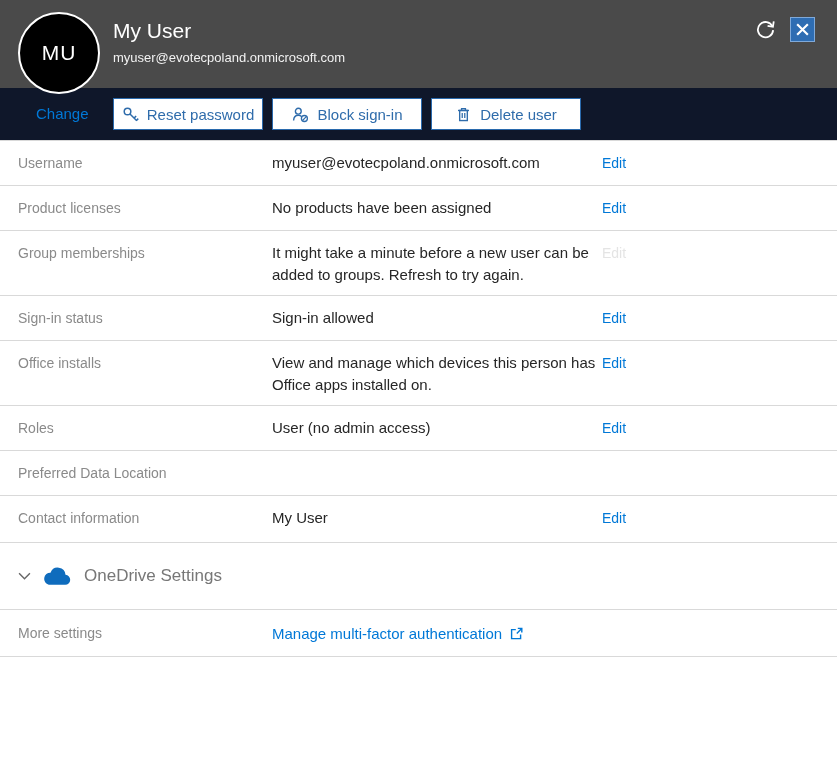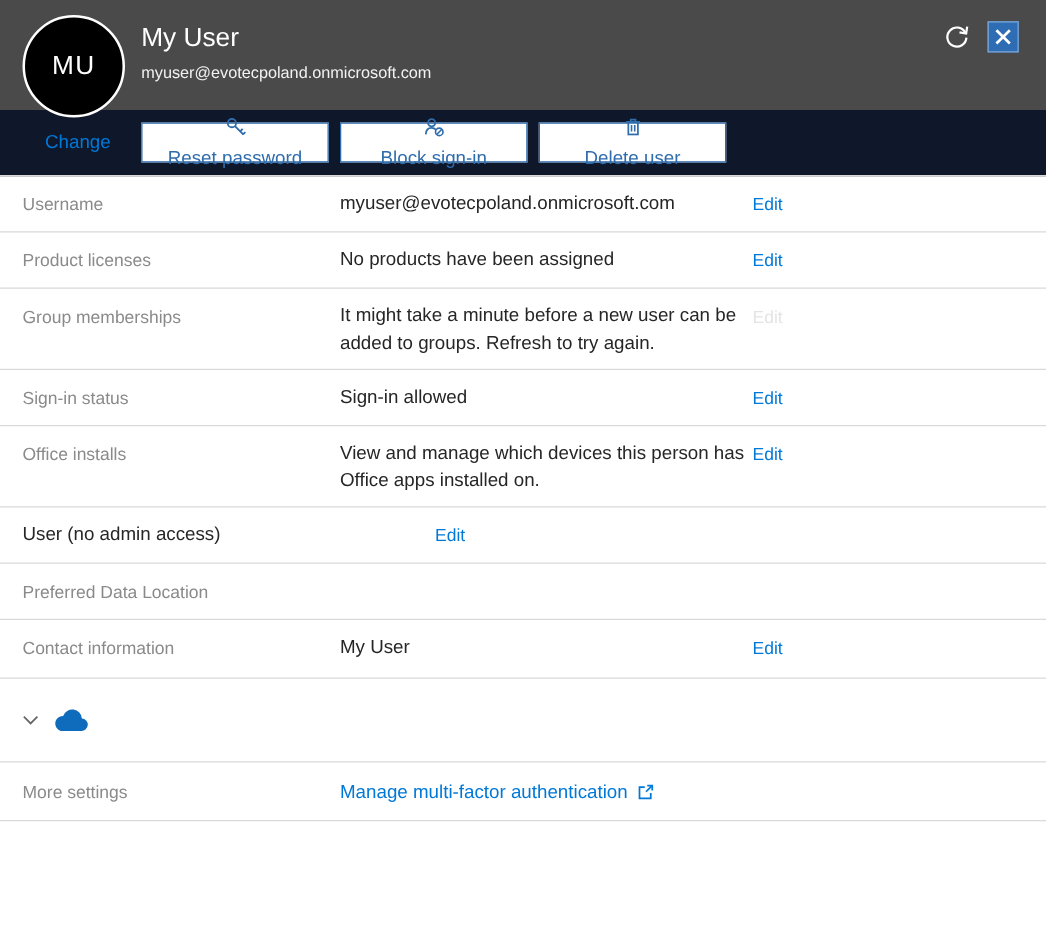--- a/index.html
+++ b/index.html
@@ -17,21 +17,21 @@
   .header-actions{position:absolute;right:22px;top:17px;display:flex;align-items:center;gap:13px;}
   .icon-btn{background:transparent;border:none;padding:0;margin:0;cursor:pointer;display:flex;align-items:center;justify-content:center;}
   .close-btn{width:25px;height:25px;background:#2e6db3;border:1px solid #7fa9d9;box-sizing:border-box;}
 
   
   .toolbar{position:relative;height:53px;border-bottom:1px solid #d9d9d9;box-sizing:border-box;background:#0f172a;}
   .change-link{position:absolute;left:36px;top:17px;color:#0078d7;font-size:15px;text-decoration:none;cursor:pointer;}
   .btn-row{position:absolute;left:113px;top:10px;display:flex;gap:9px;}
   .o-btn{width:150px;height:32px;background:#ffffff;border:1px solid #2a6aad;color:#2f6cab;
          font-size:15px;font-family:inherit;display:flex;align-items:center;justify-content:center;gap:8px;
-         box-sizing:border-box;cursor:pointer;padding:0;flex-direction:column;}
+         box-sizing:border-box;cursor:pointer;padding:0;}
   .o-btn svg{flex:none;}
 
   
   .row{display:flex;align-items:flex-start;padding:11px 18px 0 18px;border-bottom:1px solid #d9d9d9;box-sizing:border-box;}
   .row-label{width:254px;flex:none;color:#8a8a8a;font-size:14px;line-height:22px;}
   .row-value{width:330px;flex:none;color:#262626;font-size:15px;line-height:22px;}
   .row-edit{color:#0078d7;font-size:14px;line-height:22px;text-decoration:none;cursor:pointer;}
   .row-edit.disabled{color:#e4e4e4;cursor:default;}
   .h45{height:45px;} .h47{height:47px;} .h65{height:65px;}
 
@@ -139,20 +139,21 @@
     <a class="row-edit">Edit</a>
   </div>
 
   <div class="row h65">
     <div class="row-label">Office installs</div>
     <div class="row-value">View and manage which devices this person has Office apps installed on.</div>
     <a class="row-edit">Edit</a>
   </div>
 
   <div class="row h45">
+    <div class="row-label">Roles</div>
     <div class="row-value">User (no admin access)</div>
     <a class="row-edit">Edit</a>
   </div>
 
   <div class="row h45">
     <div class="row-label">Preferred Data Location</div>
     <div class="row-value"></div>
   </div>
 
   <div class="row h47">
@@ -166,20 +167,21 @@
     <span class="chev">
       <svg width="13" height="8" viewBox="0 0 12 7">
         <polyline points="1,1 6,6 11,1" fill="none" stroke="#666666" stroke-width="1.3"></polyline>
       </svg>
     </span>
     <span class="sec-icon">
       <svg width="31" height="20" viewBox="0 0 32 20">
         <path d="M8 19 h16.8 a5.1 5.1 0 0 0 0.5 -10.2 A8 8 0 0 0 9.8 6.6 A6.3 6.3 0 0 0 8 19 Z" fill="#0f6cbd"></path>
       </svg>
     </span>
+    <span class="section-label">OneDrive Settings</span>
   </div>
 
   <div class="more-row">
     <div class="more-label">More settings</div>
     <a class="more-link">
       <span>Manage multi-factor authentication</span>
       <span style="display:flex;">
         <svg width="15" height="15" viewBox="0 0 15 15">
           <path d="M6.8 3.6 H2.6 V12.6 H11.6 V8.4" fill="none" stroke="#0078d7" stroke-width="1.4"></path>
           <path d="M8.8 2.4 H12.8 V6.4" fill="none" stroke="#0078d7" stroke-width="1.4"></path>

